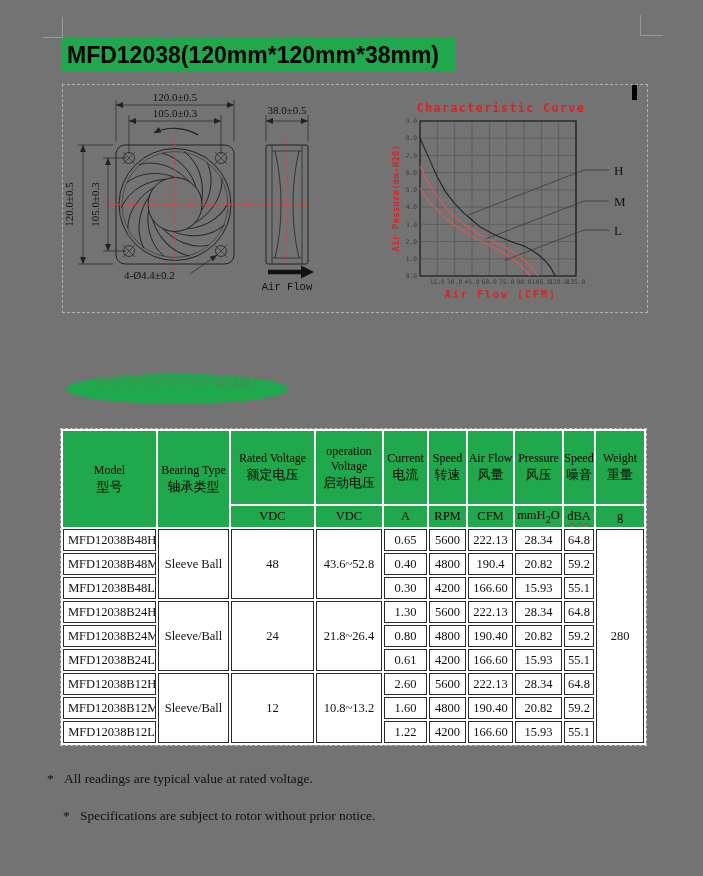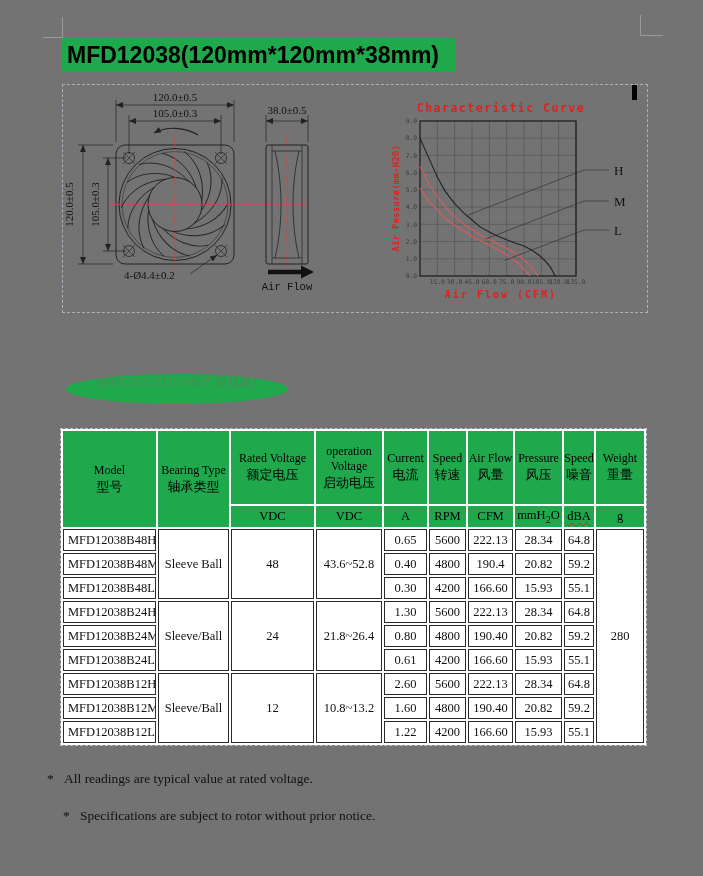--- a/index.html
+++ b/index.html
@@ -46,21 +46,21 @@
   table{border-collapse:separate;border-spacing:2px;table-layout:fixed;width:585px;background:#fff;}
   th,td{padding:0;margin:0;overflow:hidden;text-align:center;font-weight:normal;}
   thead tr.r1{height:73px;}
   thead tr.units{height:21px;}
   tbody tr{height:22px;}
   th{background:#1fa84c;color:#000;font-size:12px;}
   th .stack{display:flex;flex-direction:column;justify-content:space-evenly;height:100%;}
   th .cn{font-size:13px;}
   thead tr.units th{font-size:12.5px;}
   td{border:1px solid #2a2a2a;background:#fff;font-size:12.5px;color:#111;}
-  td.model{text-align:left;padding-left:4px;}
+  td.model{text-align:right;padding-left:4px;}
   .wavy{text-decoration:underline wavy #e02020 1px;text-underline-offset:2px;}
 </style>
 </head>
 <body>
 
 <div id="page">
 
   <div class="mark" style="left:62px;top:17px;width:1px;height:21px;"></div>
   <div class="mark" style="left:43px;top:37px;width:20px;height:1px;"></div>
   <div class="mark" style="left:640px;top:15px;width:1px;height:21px;"></div>

